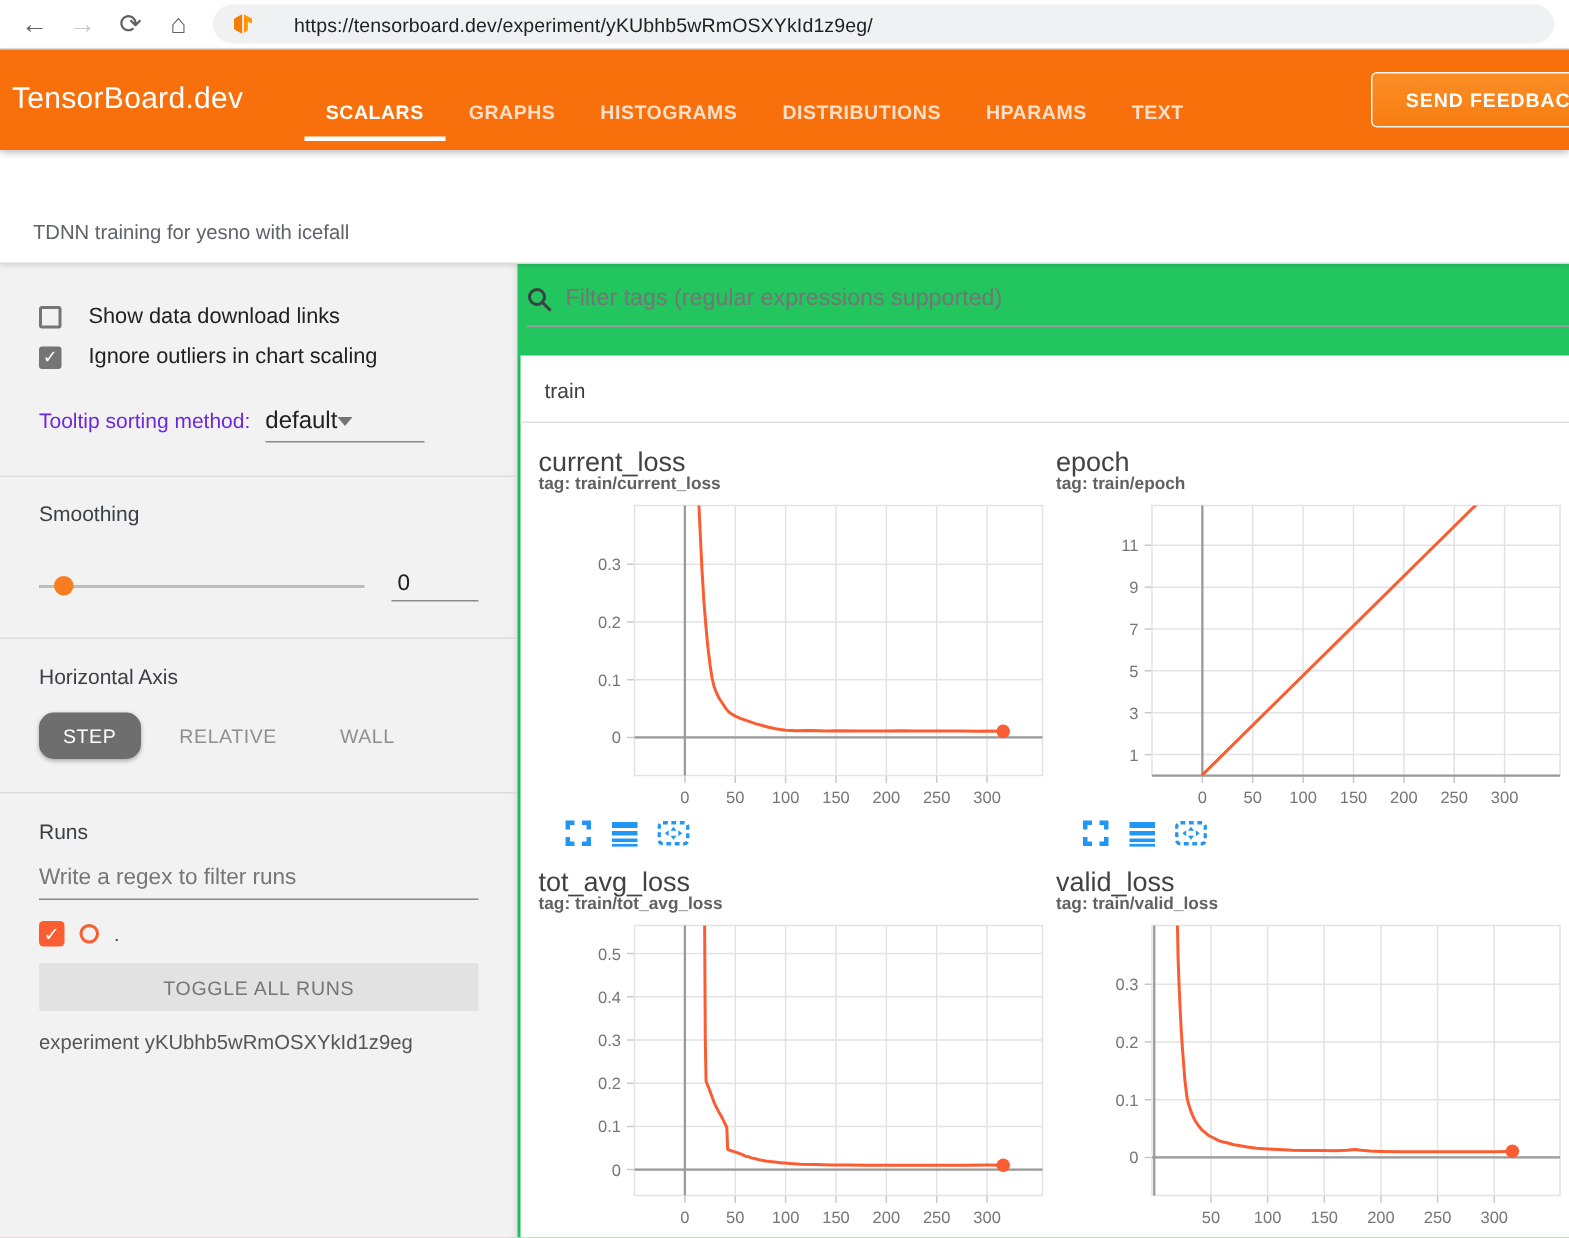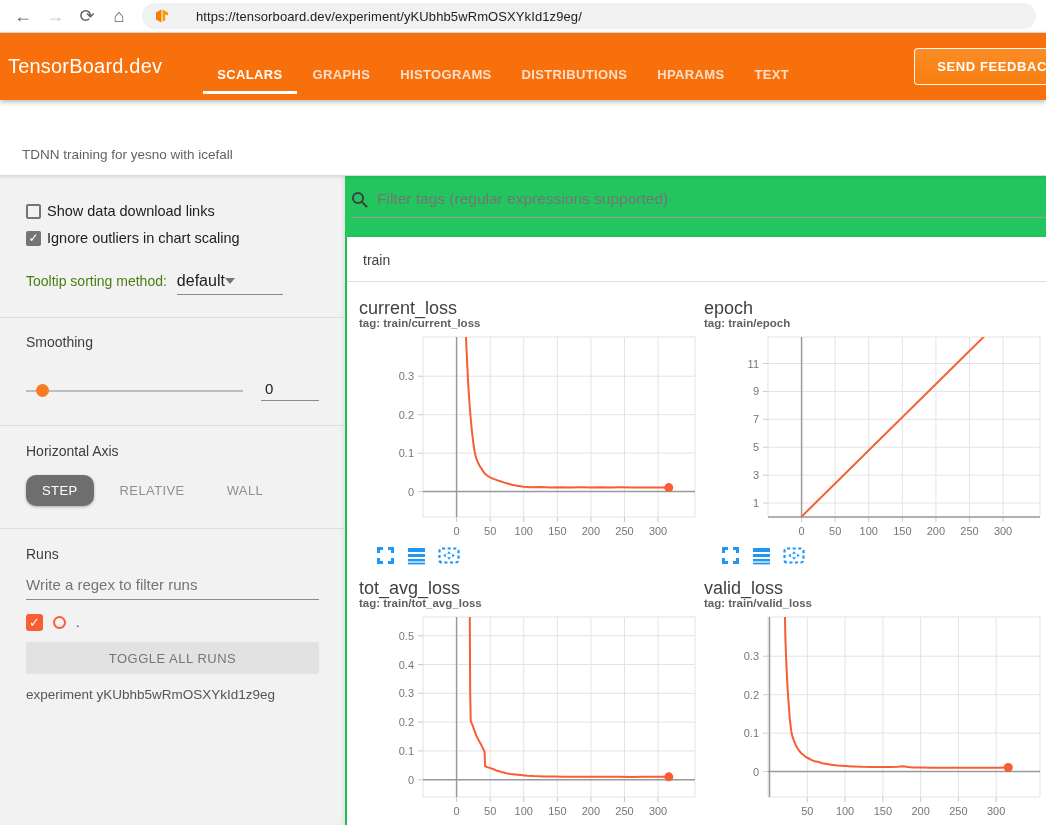--- a/index.html
+++ b/index.html
@@ -39,28 +39,28 @@
 
   
   .content { display:flex; height:649px; }
   .sidebar { width:345px; min-width:345px; background:#f2f2f2; padding:0 26px;
              box-shadow:inset -4px 0 5px -3px rgba(0,0,0,0.10); }
   .main { flex:1; background:#22c55e; padding:14px 0 0 6px; overflow:hidden; }
 
   
   .divider { border-top:1px solid #dcdcdc; margin:0 -26px; }
   .sec-1 { padding-top:27px; padding-bottom:22px; }
-  .check-row { display:flex; align-items:center; gap:6px; margin-bottom:11px; cursor:pointer; }
+  .check-row { display:flex; align-items:center; gap:18px; margin-bottom:11px; cursor:pointer; }
   .cbox { width:15px; height:15px; border:2px solid #757575; border-radius:2px; flex:none;
           display:flex; align-items:center; justify-content:center; font-size:12px;
           color:#fff; line-height:1; }
   .cbox.checked { background:#757575; }
   .check-label { font-size:14.5px; color:#212121; }
   .tooltip-row { margin-top:26px; display:flex; align-items:baseline; }
-  .tooltip-label { font-size:14px; color:#4d7c0f; }
+  .tooltip-label { font-size:14px; color:#6d28d9; }
   .dd { margin-left:10px; width:106px; border-bottom:1px solid #8a8a8a; padding-bottom:4px;
         display:flex; align-items:center; justify-content:flex-start; cursor:pointer; }
   .dd-value { font-size:16px; color:#212121; }
   .caret { width:0; height:0; border-left:5px solid transparent; border-right:5px solid transparent;
            border-top:6px solid #757575; margin-right:4px; }
 
   .sec-2 { padding-top:16px; padding-bottom:24px; }
   .side-heading { font-size:14px; color:#3c4043; }
   .slider-row { display:flex; align-items:center; margin-top:30px; }
   .slider-track { flex:1; height:2px; background:#bdbdbd; position:relative; cursor:pointer; }

